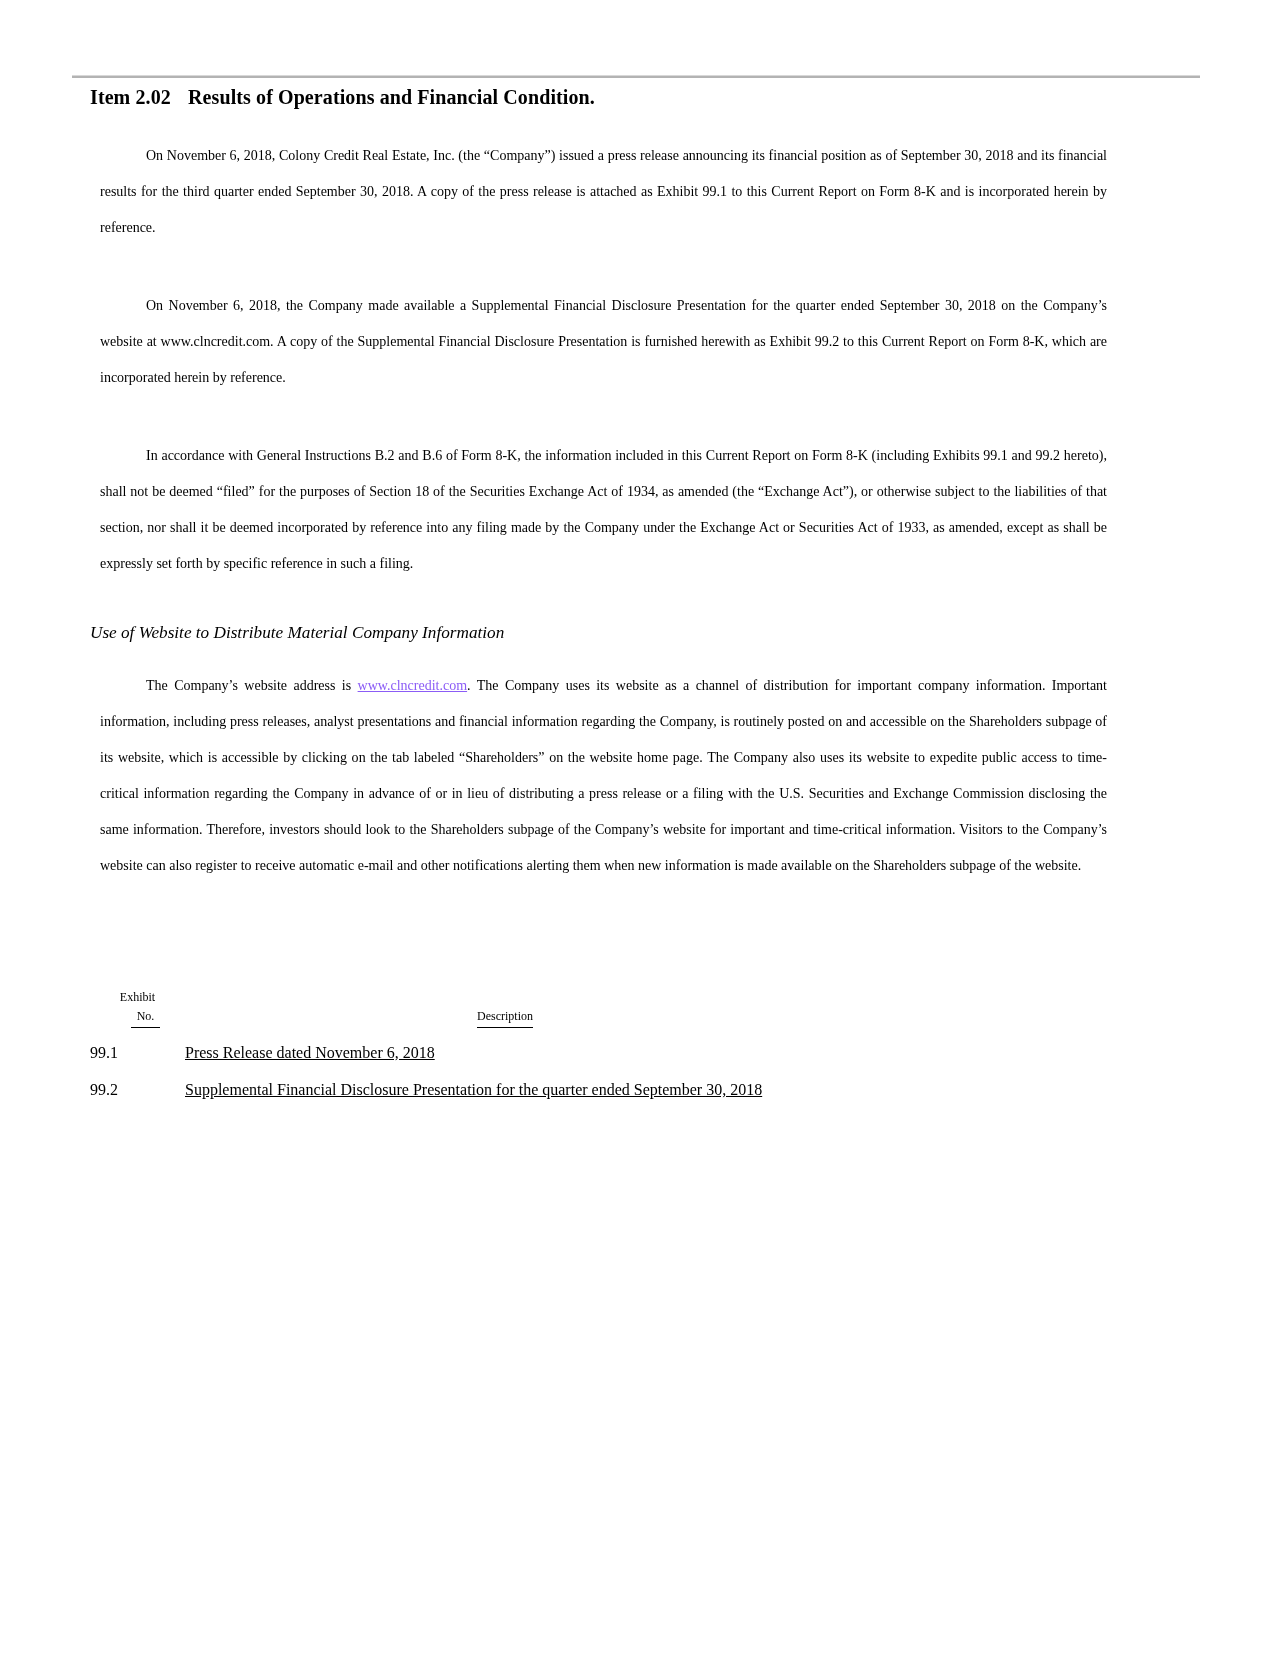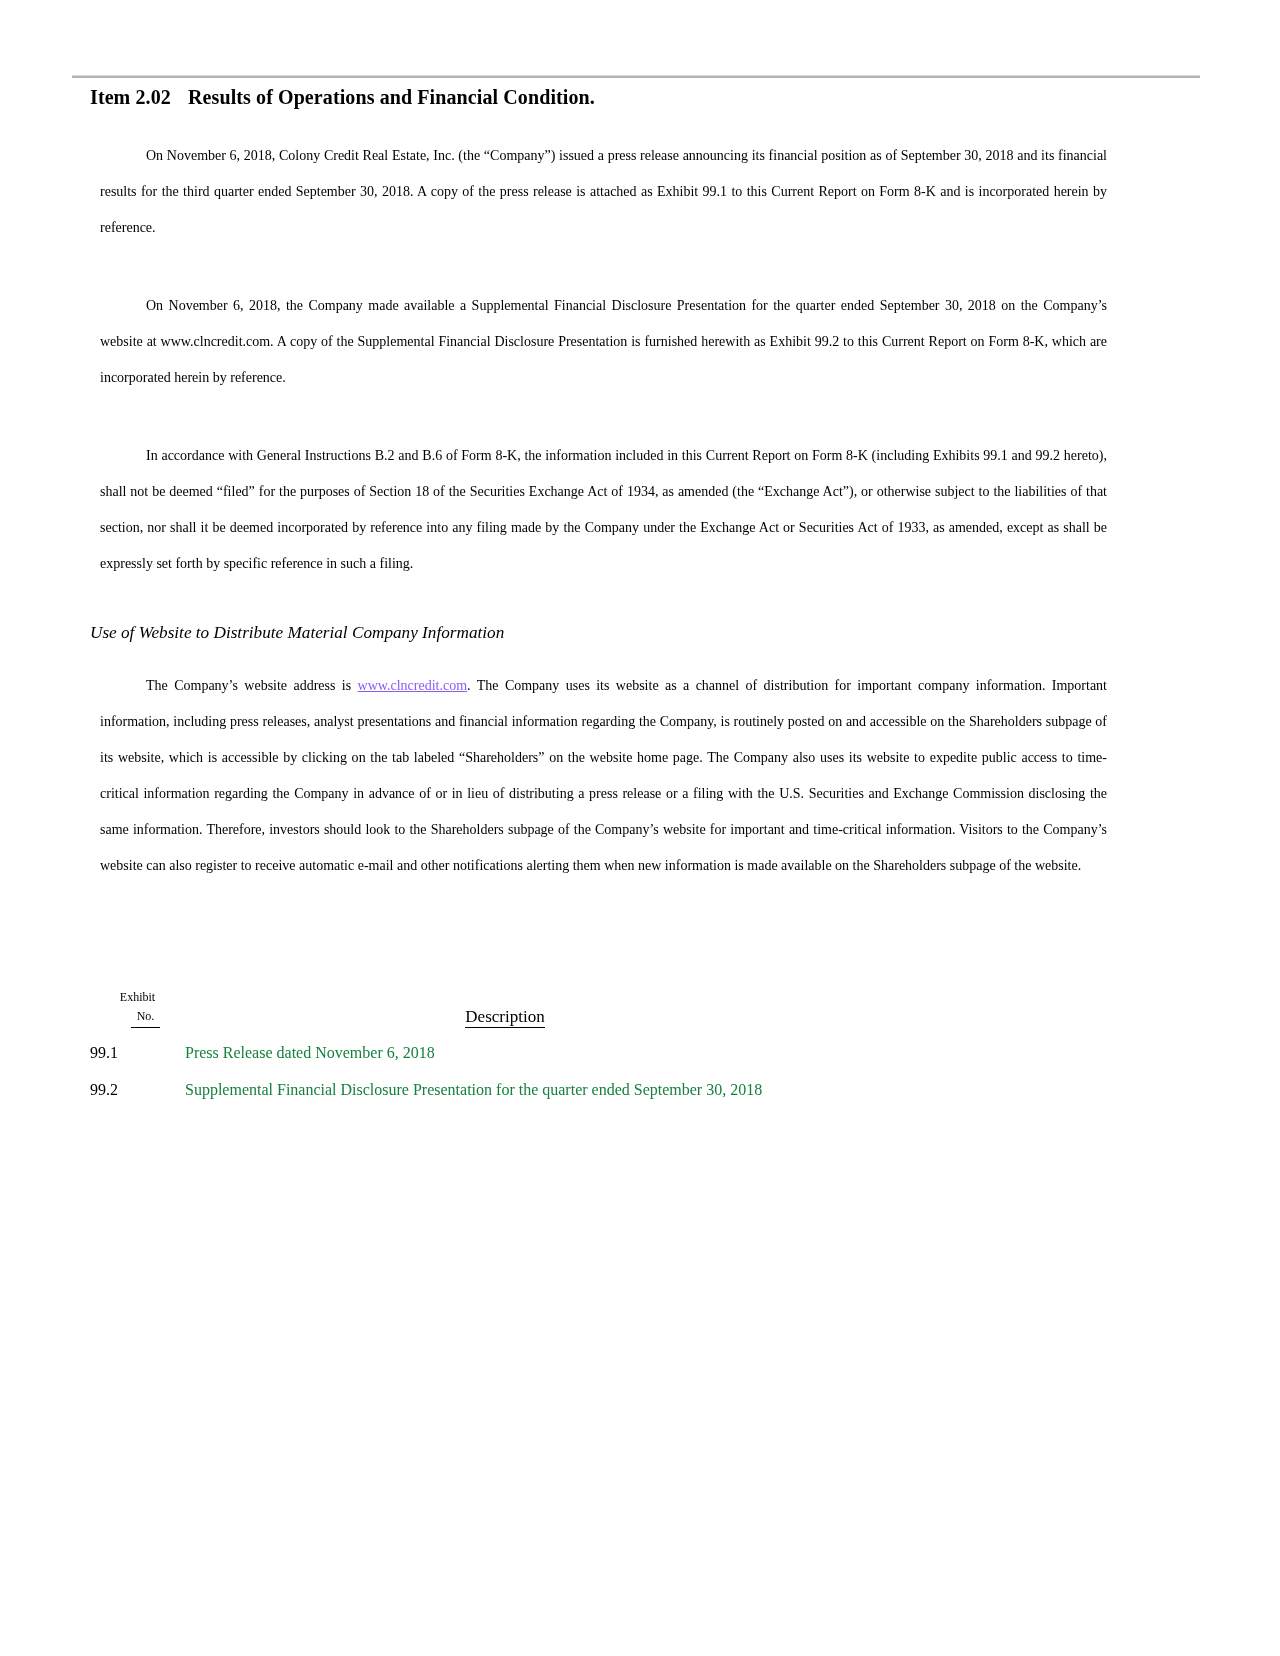--- a/index.html
+++ b/index.html
@@ -109,39 +109,40 @@
   .th-exhibit-line1 { display: block; }
   .th-exhibit-line2 {
     display: inline-block;
     margin-left: 16px;
     border-bottom: 1.6px solid #000;
     padding: 0 6px 1px 6px;
   }
 
   .th-desc-wrap {
     font-weight: bold;
-    font-size: 17px;
+    font-size: 12px;
     line-height: 19px;
     text-align: center;
     vertical-align: bottom;
     padding-bottom: 2px;
   }
   .th-desc-inner {
     display: inline-block;
     border-bottom: 1.6px solid #000;
     padding-bottom: 1px;
   }
 
   .exhibit-table tbody td {
     padding-top: 13px;
     font-size: 16px;
   }
   .td-no { text-align: left; white-space: nowrap; }
   .exhibit-link {
-    color: #15803d;
+    color: #000000;
+    text-decoration: underline;
     cursor: pointer;
   }
   .inline-link {
     color: #8b5cf6;
     text-decoration: underline;
   }
 </style>
 </head>
 <body>
 

